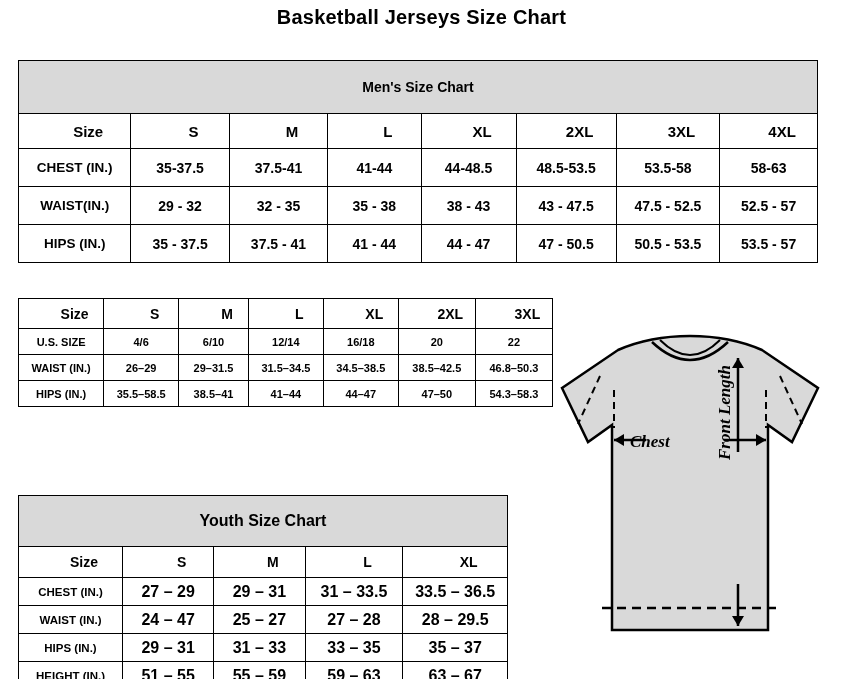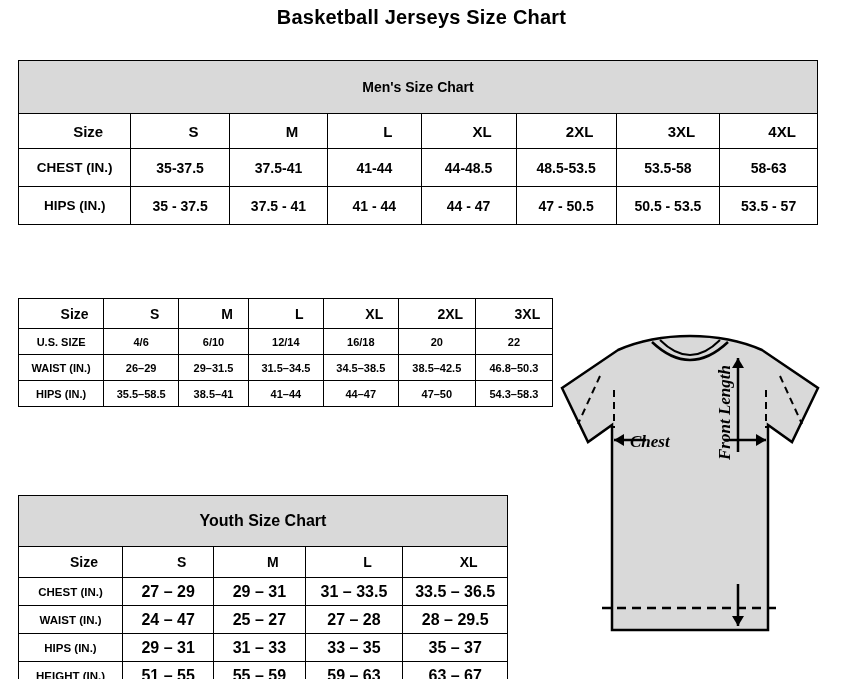--- a/index.html
+++ b/index.html
@@ -136,20 +136,30 @@
     </tr>
     <tr>
       <td class="rowlabel">CHEST (IN.)</td>
       <td>35-37.5</td>
       <td>37.5-41</td>
       <td>41-44</td>
       <td>44-48.5</td>
       <td>48.5-53.5</td>
       <td>53.5-58</td>
       <td>58-63</td>
+    </tr>
+    <tr>
+      <td class="rowlabel">WAIST(IN.)</td>
+      <td>29 - 32</td>
+      <td>32 - 35</td>
+      <td>35 - 38</td>
+      <td>38 - 43</td>
+      <td>43 - 47.5</td>
+      <td>47.5 - 52.5</td>
+      <td>52.5 - 57</td>
     </tr>
     <tr>
       <td class="rowlabel">HIPS (IN.)</td>
       <td>35 - 37.5</td>
       <td>37.5 - 41</td>
       <td>41 - 44</td>
       <td>44 - 47</td>
       <td>47 - 50.5</td>
       <td>50.5 - 53.5</td>
       <td>53.5 - 57</td>

